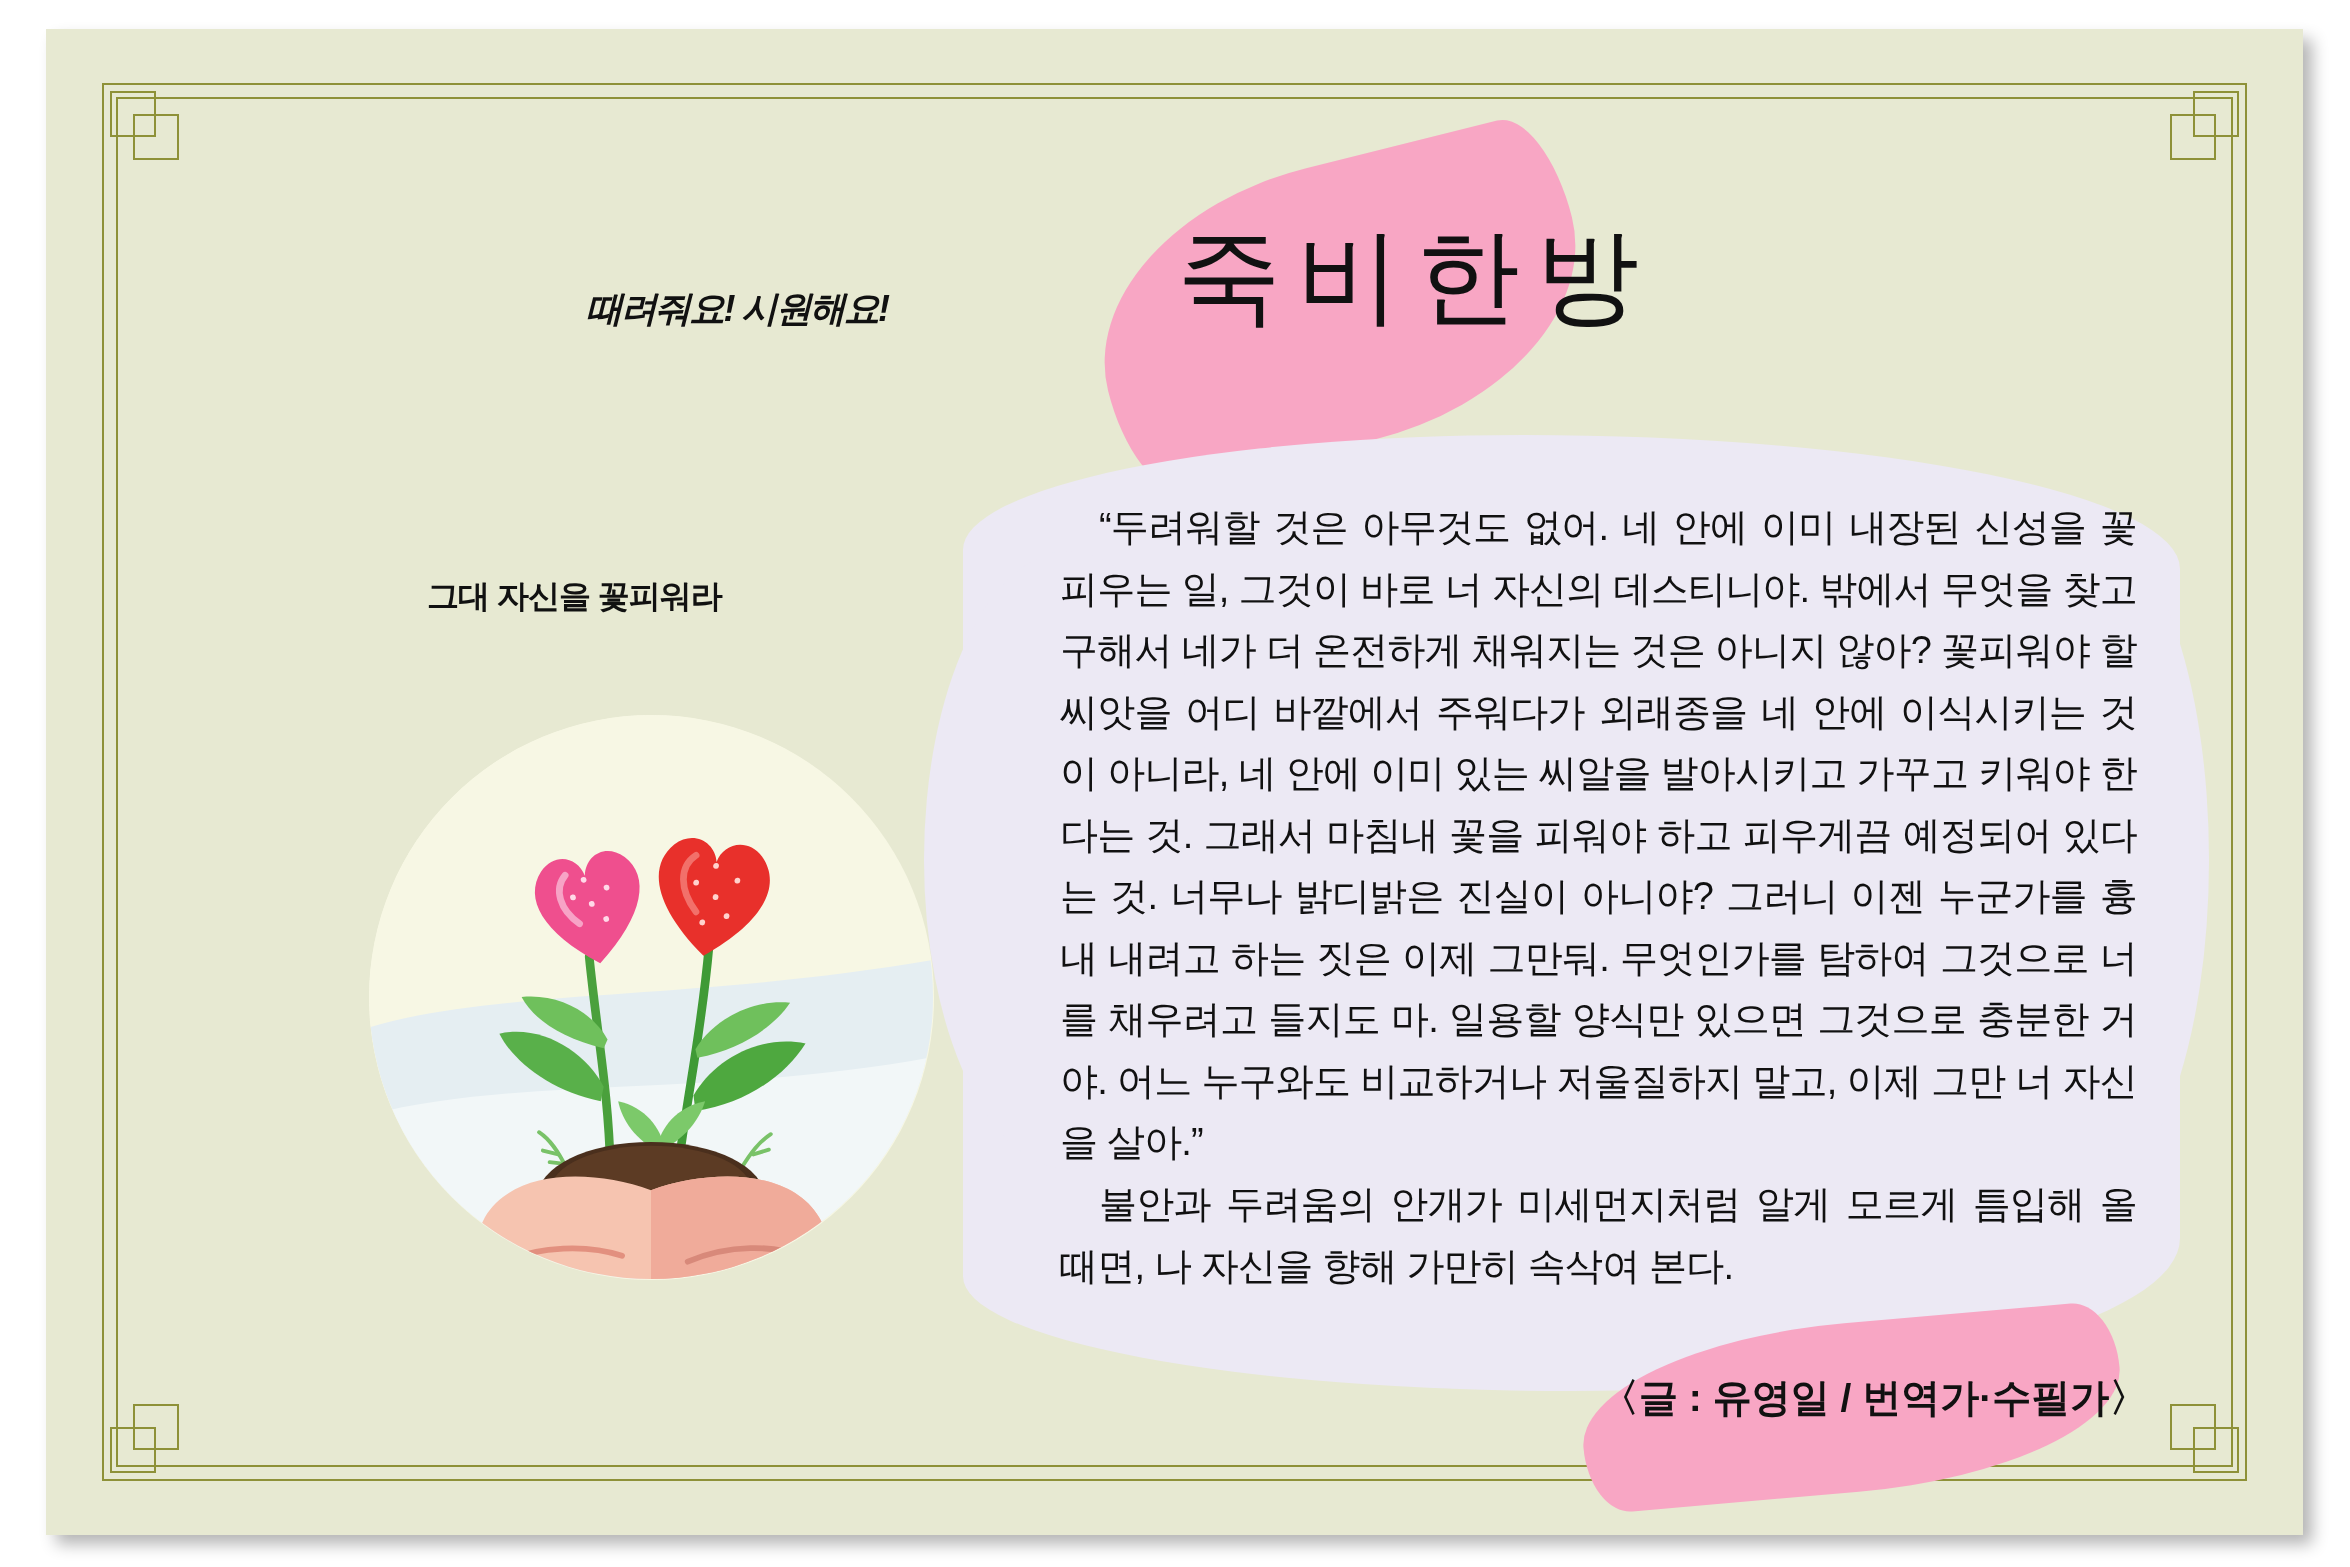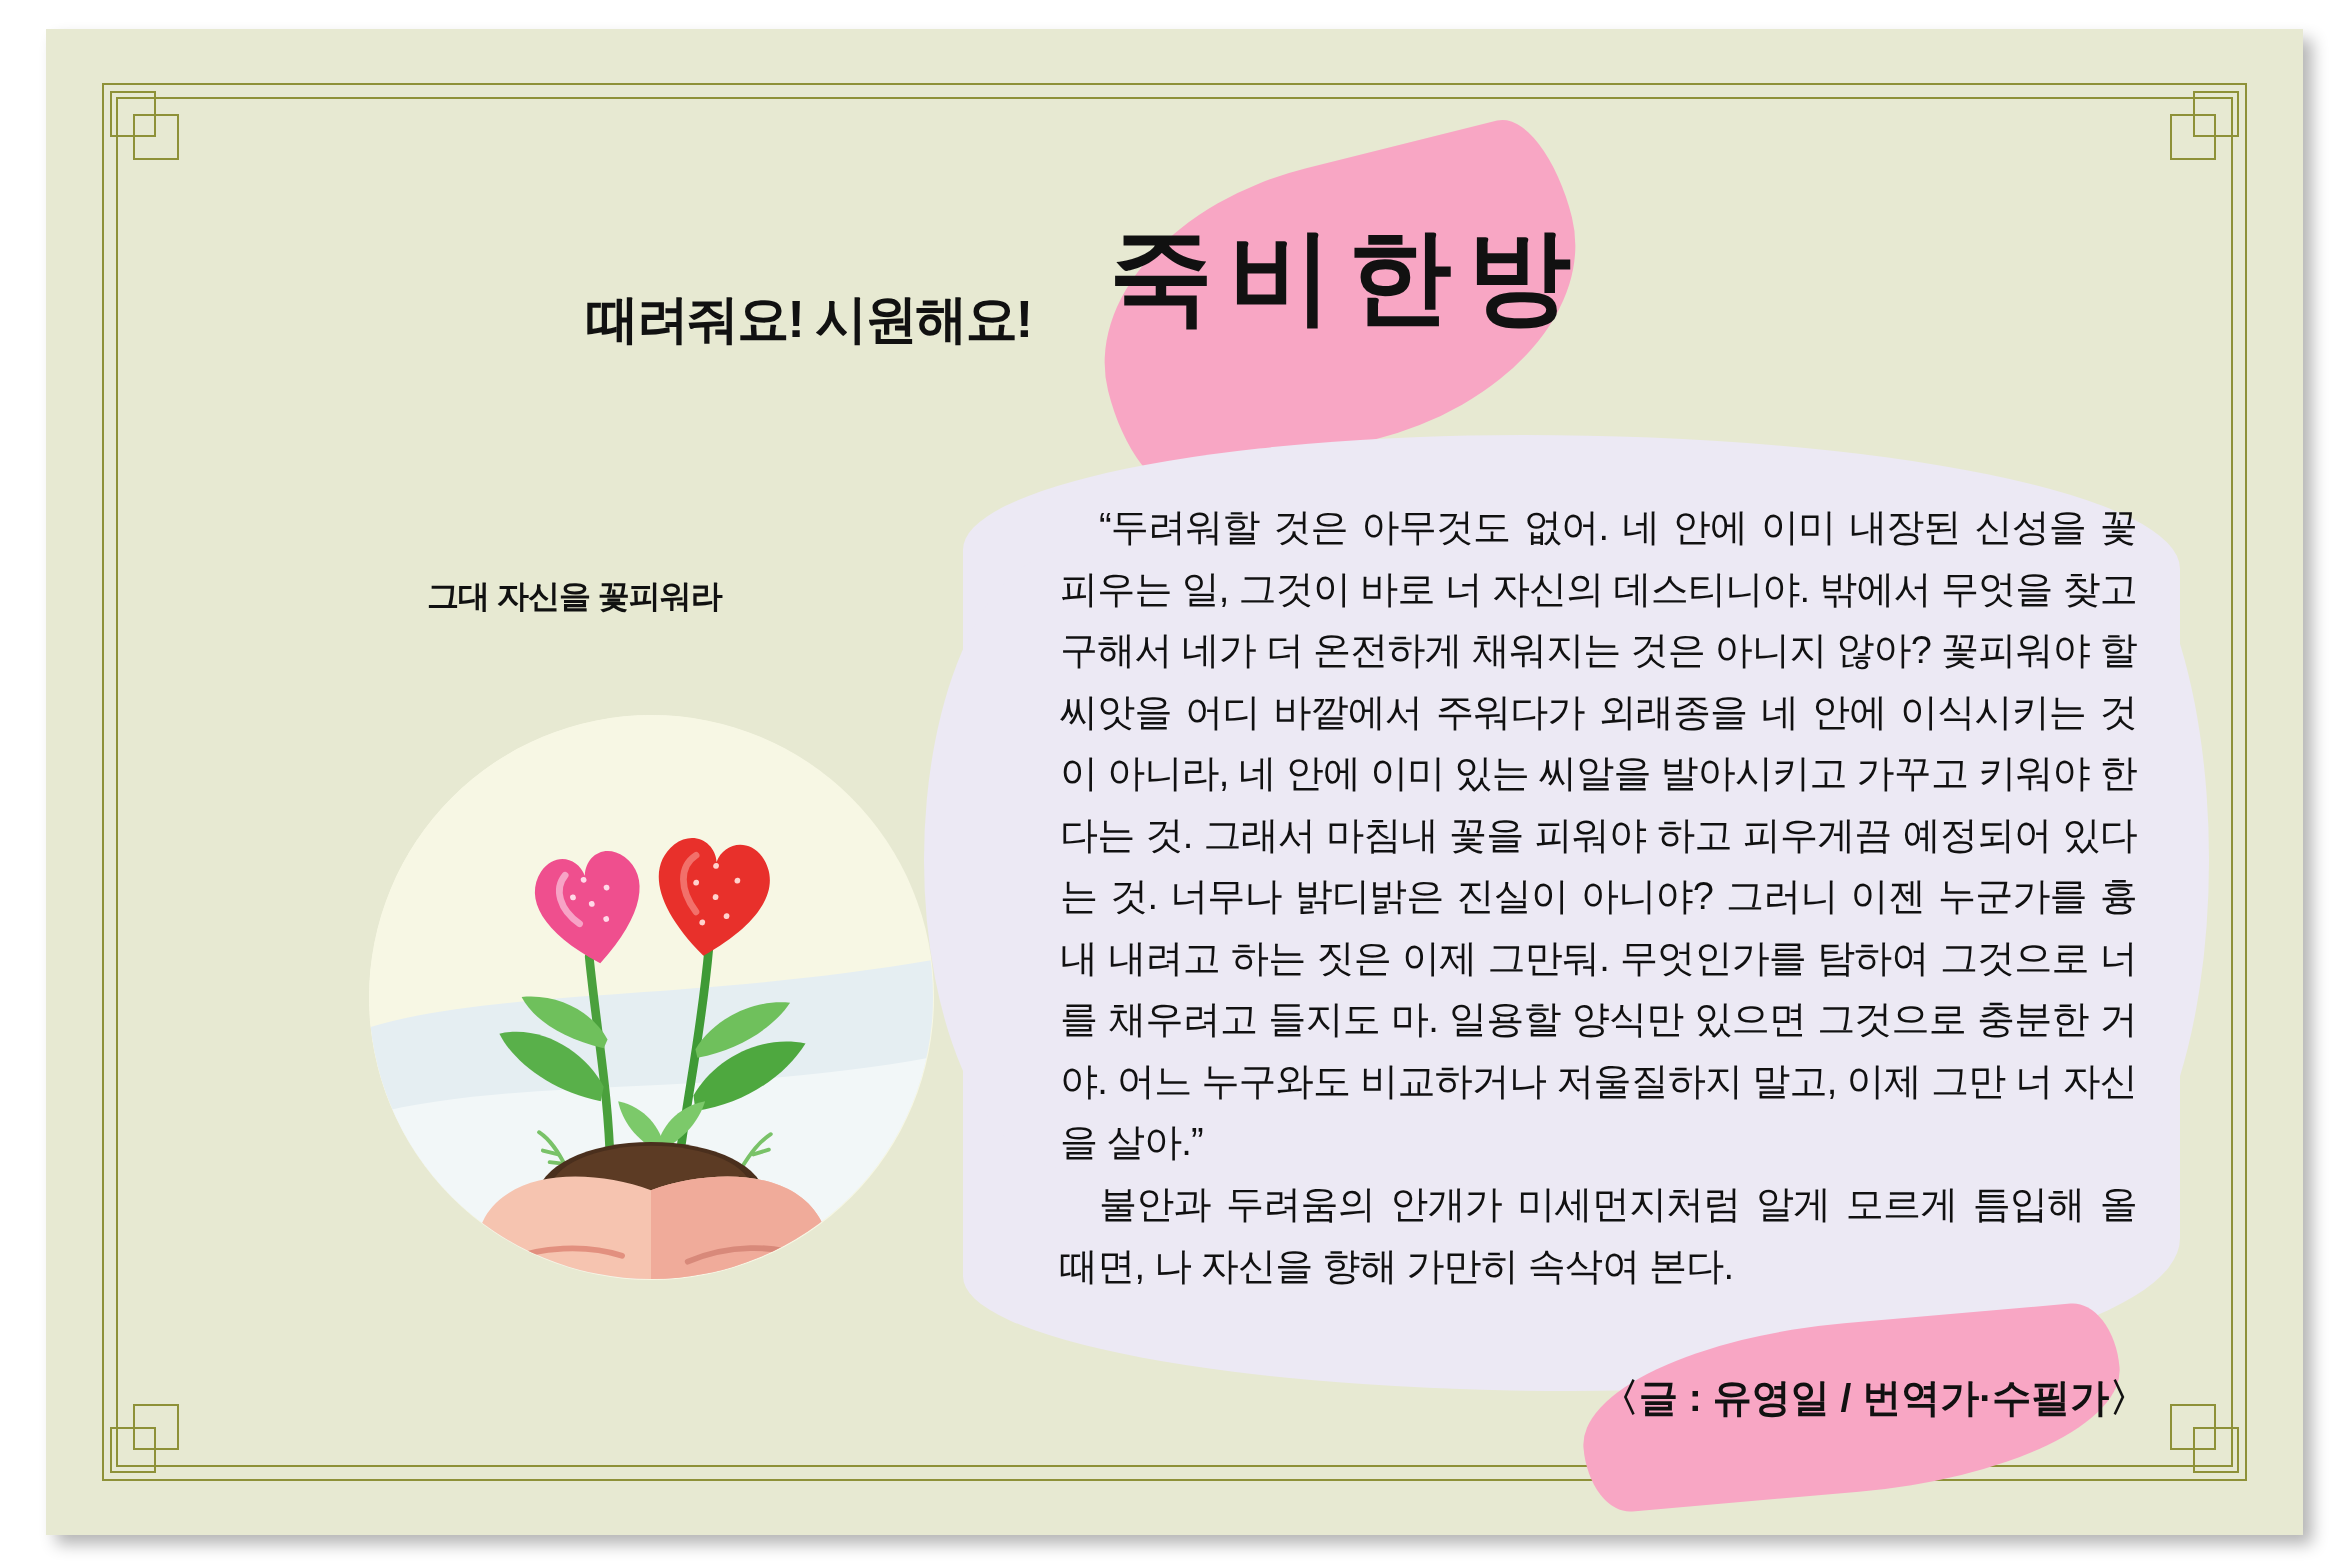--- a/index.html
+++ b/index.html
@@ -69,32 +69,33 @@
     width: 492px;
     height: 280px;
     background: #f8a6c4;
     border-radius: 50% 10% 50% 10% / 60% 40% 60% 40%;
     transform: rotate(-14deg);
   }
   .subtitle {
     position: absolute;
     left: 541px;
     top: 256px;
-    font-size: 52px;
+    font-size: 36px;
     font-weight: bold;
+    font-style: italic;
     letter-spacing: -1.9px;
     color: #111111;
     white-space: nowrap;
   }
   .main-title {
     position: absolute;
-    left: 1063px;
+    left: 1131px;
     top: 179px;
     font-size: 104px;
-    font-weight: bold;
+    font-weight: normal;
     letter-spacing: 15.4px;
     color: #111111;
     white-space: nowrap;
   }
 
   
   .left-heading {
     position: absolute;
     left: 381px;
     top: 546px;

